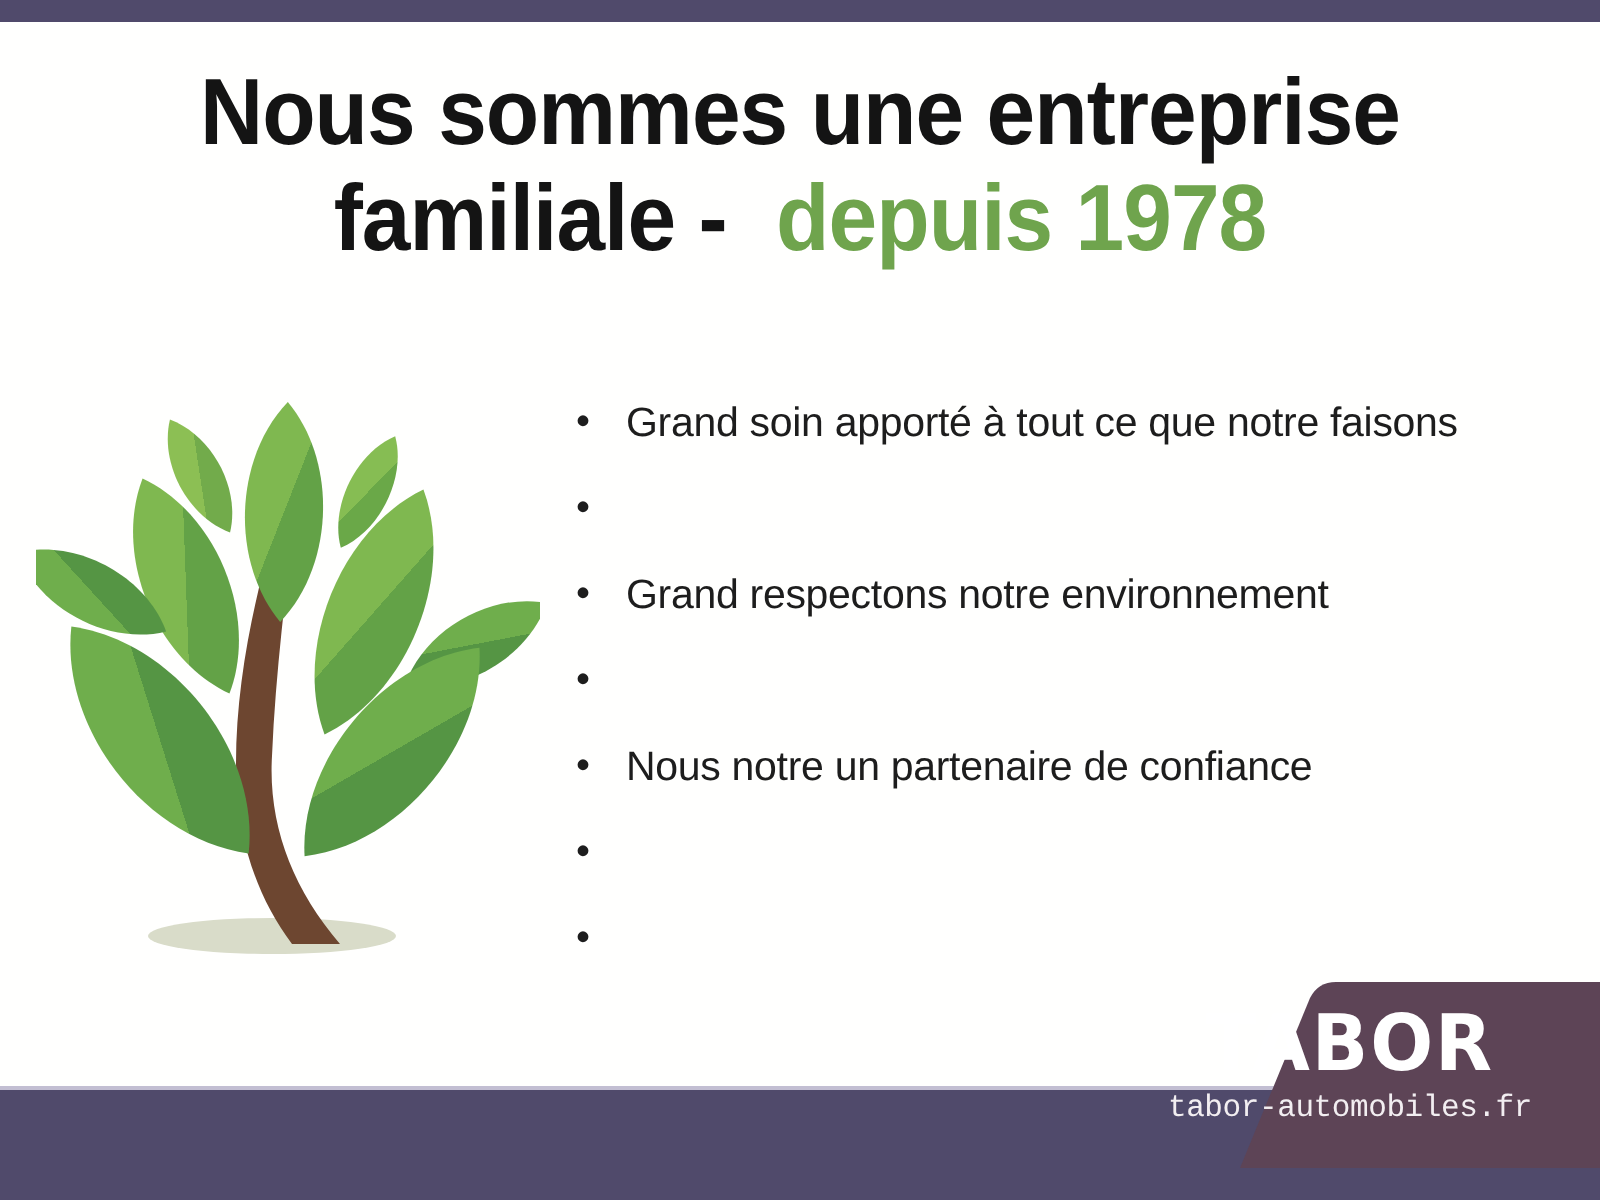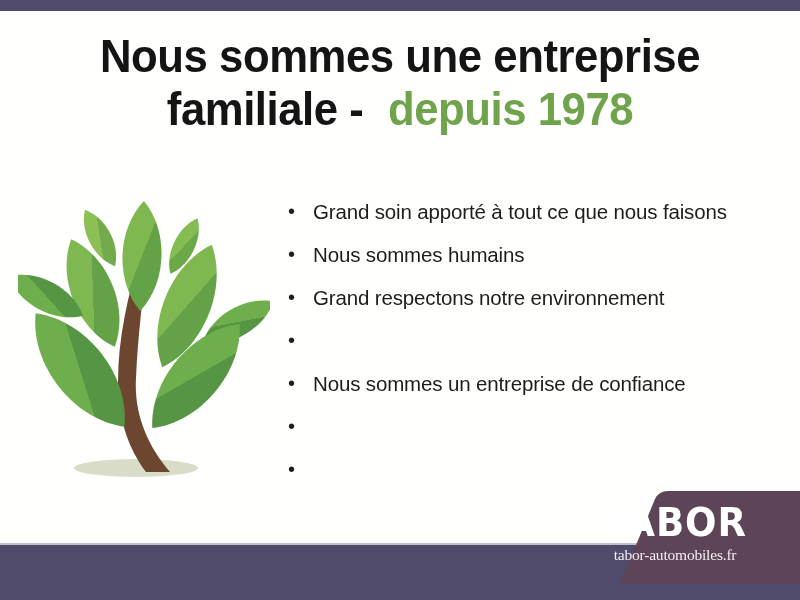--- a/index.html
+++ b/index.html
@@ -136,21 +136,21 @@
   .logo-url {
     position: absolute;
     left: 0;
     right: 8px;
     top: 58px;
     text-align: center;
     color: #f2eef1;
     font-size: 15.5px;
     line-height: 1;
     letter-spacing: -0.2px;
-    font-family: Liberation Serif, serif;
+    font-family: Liberation Mono, monospace;
   }
 </style>
 </head>
 <body>
 
 <div id="slide">
 
   <div class="bar-top"></div>
 
   <div class="title-block">
@@ -222,36 +222,35 @@
 
       <g transform="translate(178,180) rotate(40)">
         <path d="M0,-68 C 33,-33 33,33 0,68 C -33,33 -33,-33 0,-68 Z" fill="url(#lf3)"></path>
       </g>
     </svg>
   </div>
 
   <ul class="bullets">
     <li>
       <span class="dot">•</span>
-      <span>Grand soin apporté à tout ce que nous faisons</span>
-    </li>
-    <li>
-      <span class="dot">•</span>
-      <span>Nous sommes humains</span>
+      <span>Grand soin apporté à tout ce que notre faisons</span>
+    </li>
+    <li>
+      <span class="dot">•</span>
     </li>
     <li>
       <span class="dot">•</span>
       <span>Grand respectons notre environnement</span>
     </li>
     <li>
       <span class="dot">•</span>
     </li>
     <li>
       <span class="dot">•</span>
-      <span>Nous sommes un entreprise de confiance</span>
+      <span>Nous notre un partenaire de confiance</span>
     </li>
     <li>
       <span class="dot">•</span>
     </li>
     <li>
       <span class="dot">•</span>
     </li>
   </ul>
 
   <div class="bar-hairline"></div>

